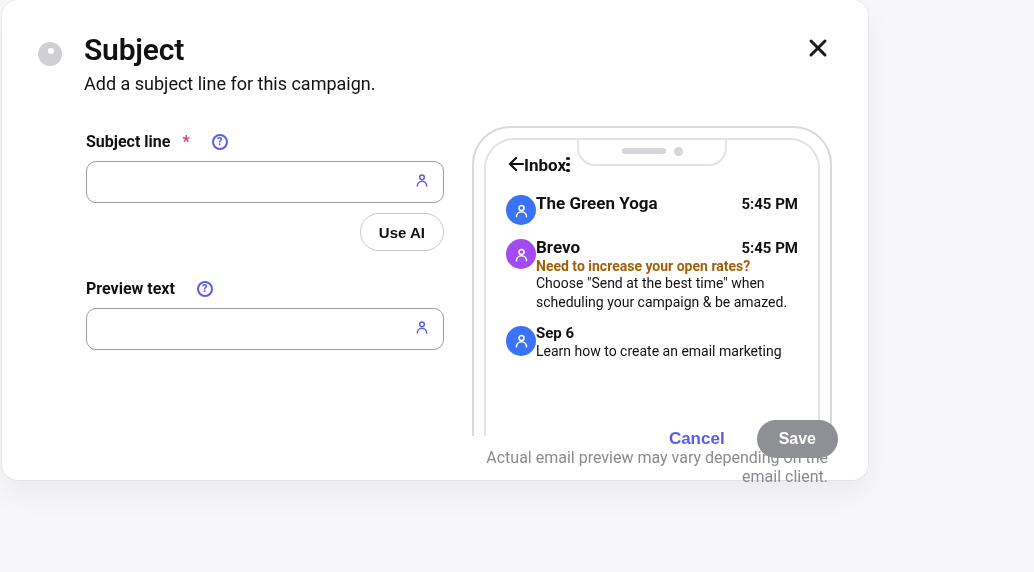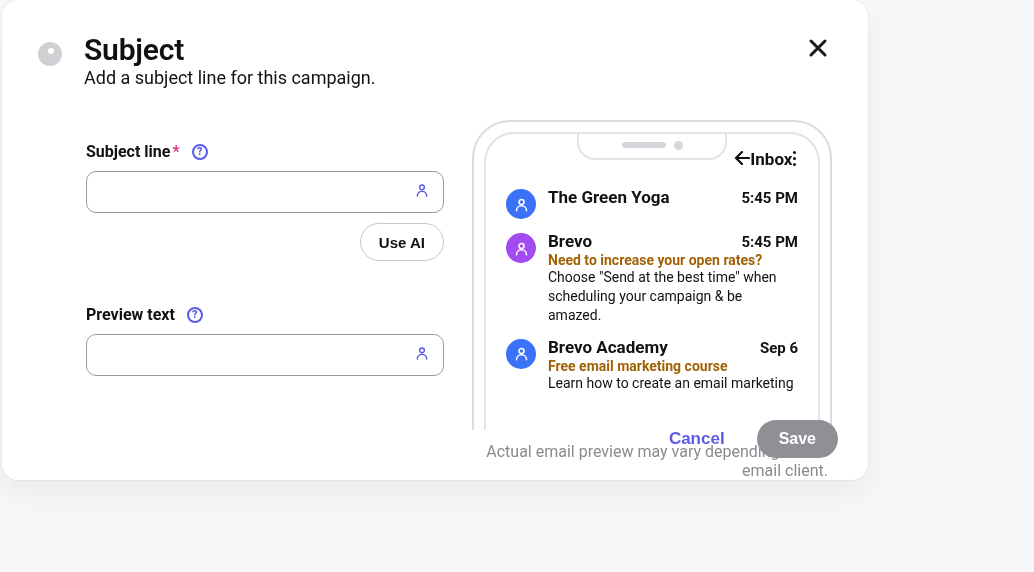--- a/index.html
+++ b/index.html
@@ -59,40 +59,39 @@
     }
     .title {
       font-size: 30px;
       font-weight: 600;
       color: #111;
       letter-spacing: -0.2px;
     }
     .subtitle {
       font-size: 18px;
       color: #111;
-      margin-top: 0;
+      margin-top: 6px;
       font-weight: 400;
     }
     .content {
       display: flex;
       gap: 28px;
       margin-top: 38px;
     }
     .form-col {
       flex: 0 0 358px;
       margin-left: 48px;
     }
     .field-label {
       font-size: 16px;
       font-weight: 700;
       color: #111;
       display: flex;
       align-items: center;
-      gap: 2px;
-      margin-top: 16px;
+      gap: 12px;
     }
     .req { color: #d63384; }
     .help-icon {
       width: 16px;
       height: 16px;
       border-radius: 50%;
       border: 2px solid #5b5be7;
       color: #5b5be7;
       font-size: 11px;
       font-weight: 800;
@@ -194,30 +193,30 @@
       display: flex;
       justify-content: space-between;
       padding: 10px 18px 0;
       font-size: 13px;
       font-weight: 600;
       color: #b9b9c0;
     }
     .status-icons { display: flex; gap: 5px; align-items: center; }
     .inbox-header {
       display: flex;
-      justify-content: flex-end;
+      justify-content: flex-start;
       align-items: center;
       padding: 14px 22px 8px;
     }
     .inbox-title { font-size: 17px; font-weight: 700; color: #111; }
     .back-arrow { font-size: 18px; font-weight: bold; color: #111; }
     .kebab { display: flex; flex-direction: column; gap: 2.5px; }
     .kebab span { width: 3.5px; height: 3.5px; background: #111; border-radius: 50%; }
     .email-list { padding: 4px 14px 0; }
-    .email-item { display: flex; gap: 12px; padding: 6px 6px; }
+    .email-item { display: flex; padding: 6px 6px; }
     .avatar {
       width: 30px;
       height: 30px;
       border-radius: 50%;
       display: flex;
       align-items: center;
       justify-content: center;
       flex-shrink: 0;
       margin-top: 2px;
     }
@@ -377,24 +376,22 @@
 
             <div class="email-item">
               <div class="avatar a-blue">
                 <svg width="15" height="15" viewBox="0 0 24 24" fill="none" stroke="#fff" stroke-width="2.5" stroke-linecap="round">
                     <circle cx="12" cy="8" r="4"></circle>
                     <path d="M4 22c0-4.5 3.5-8 8-8s8 3.5 8 8"></path>
                   </svg>
               </div>
               <div class="email-body">
                 <div class="email-line1">
-                  <span class="sender">Brevo Academy</span>
                   <span class="time">Sep 6</span>
                 </div>
-                <div class="subject-text">Free email marketing course</div>
                 <div class="preview-text">Learn how to create an email marketing</div>
               </div>
             </div>
           </div>
         </div>
       </div>
       <div class="disclaimer">Actual email preview may vary depending on the email client.</div>
     </div>
   </div>
 

